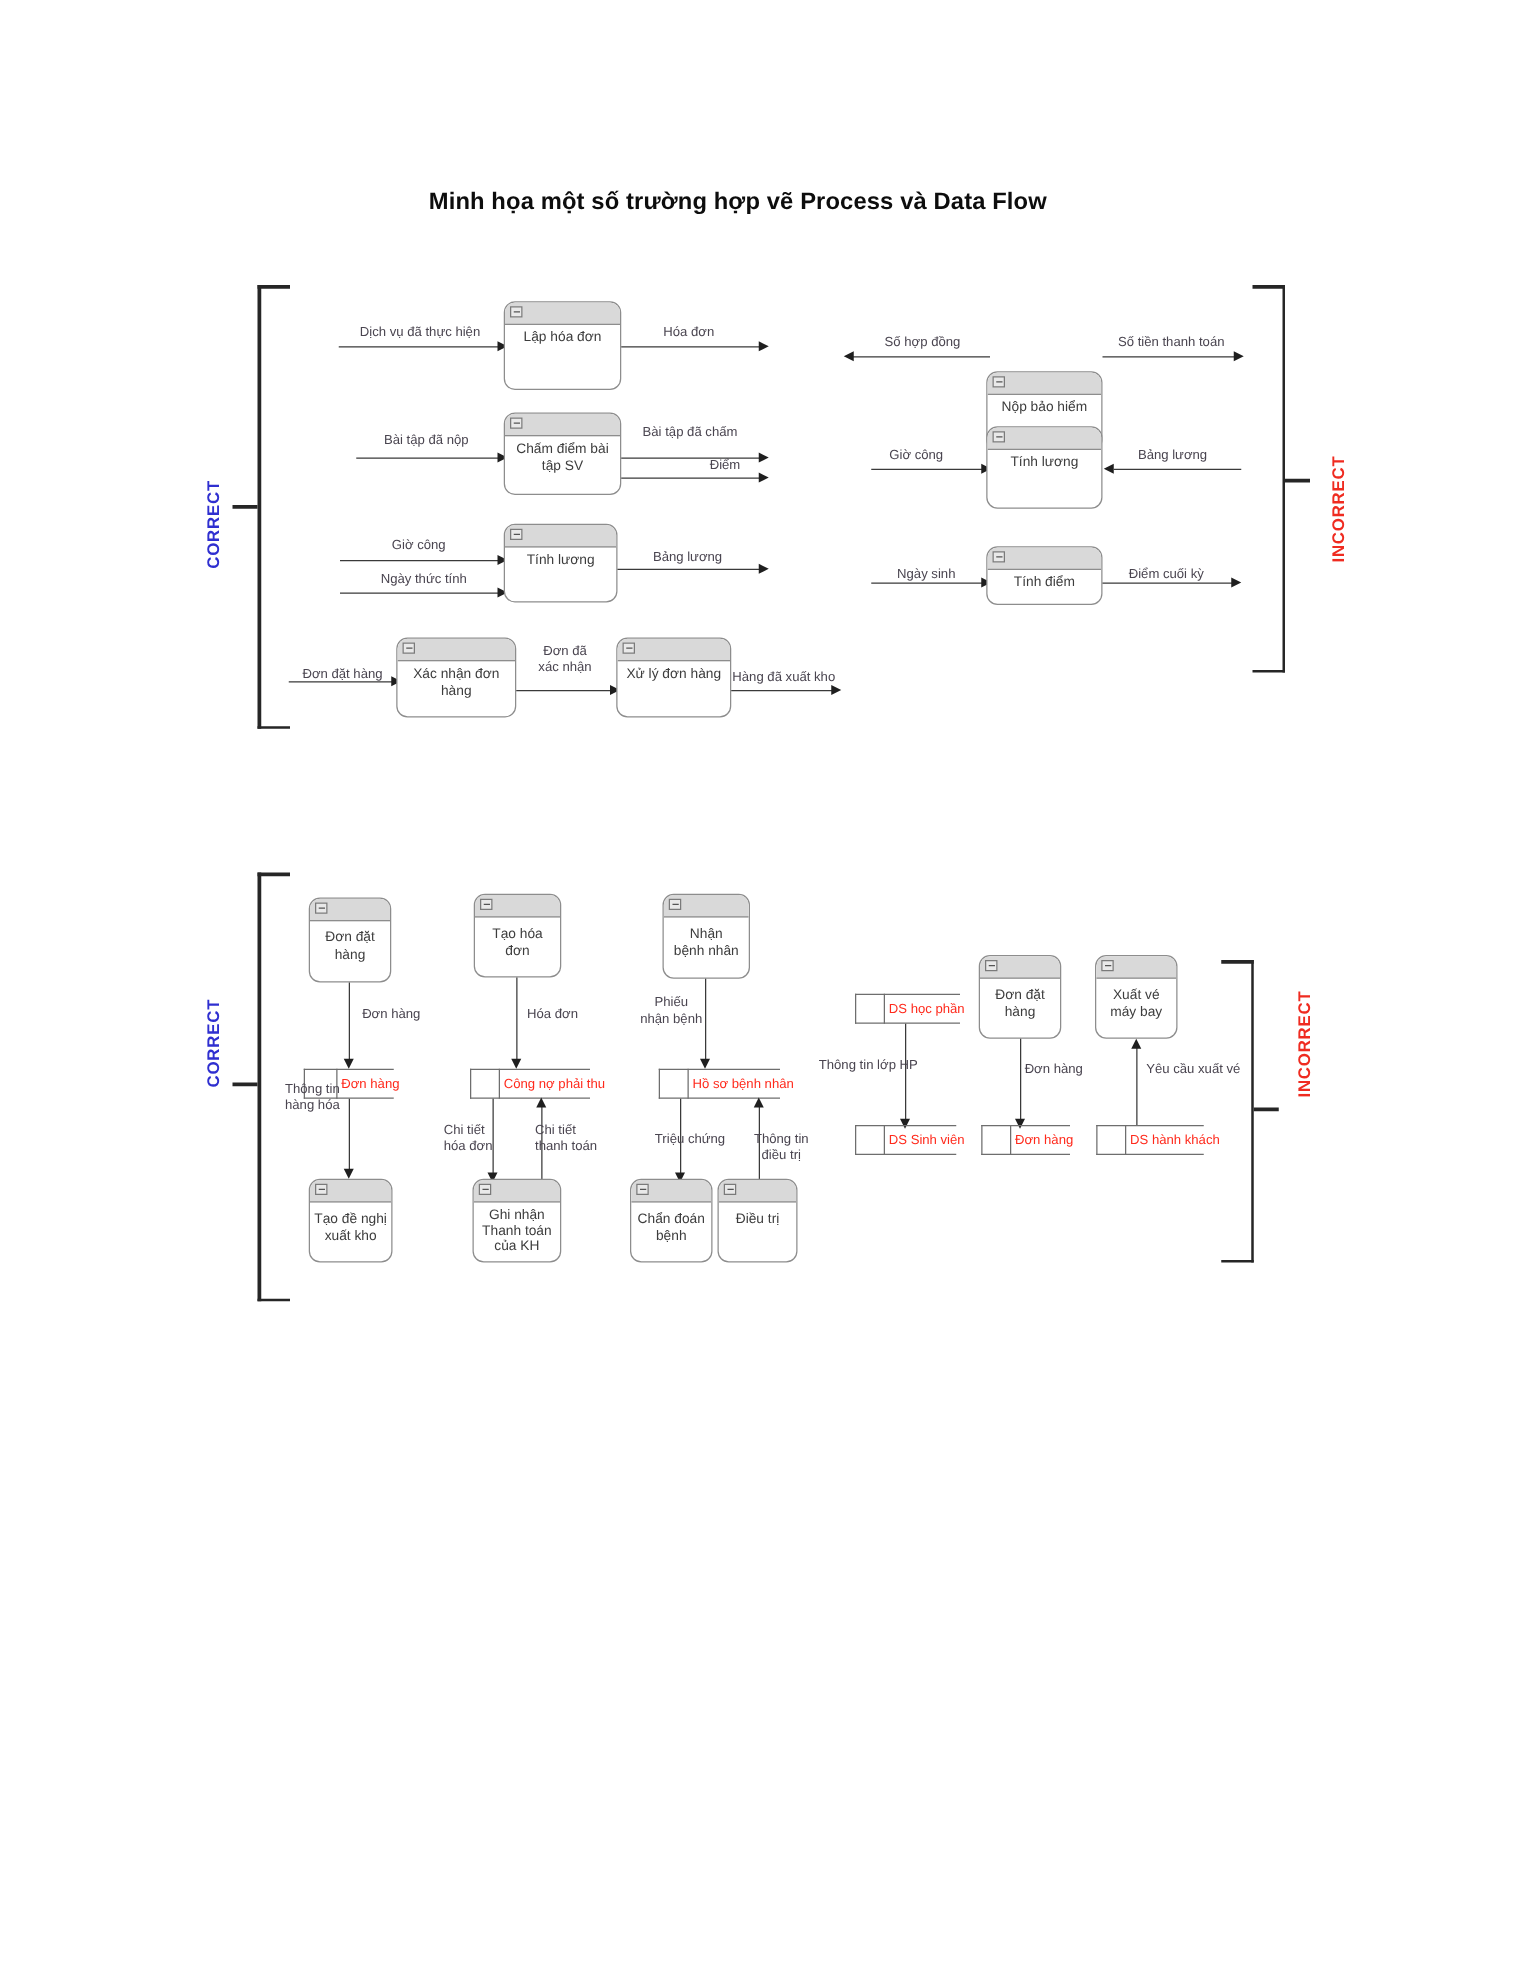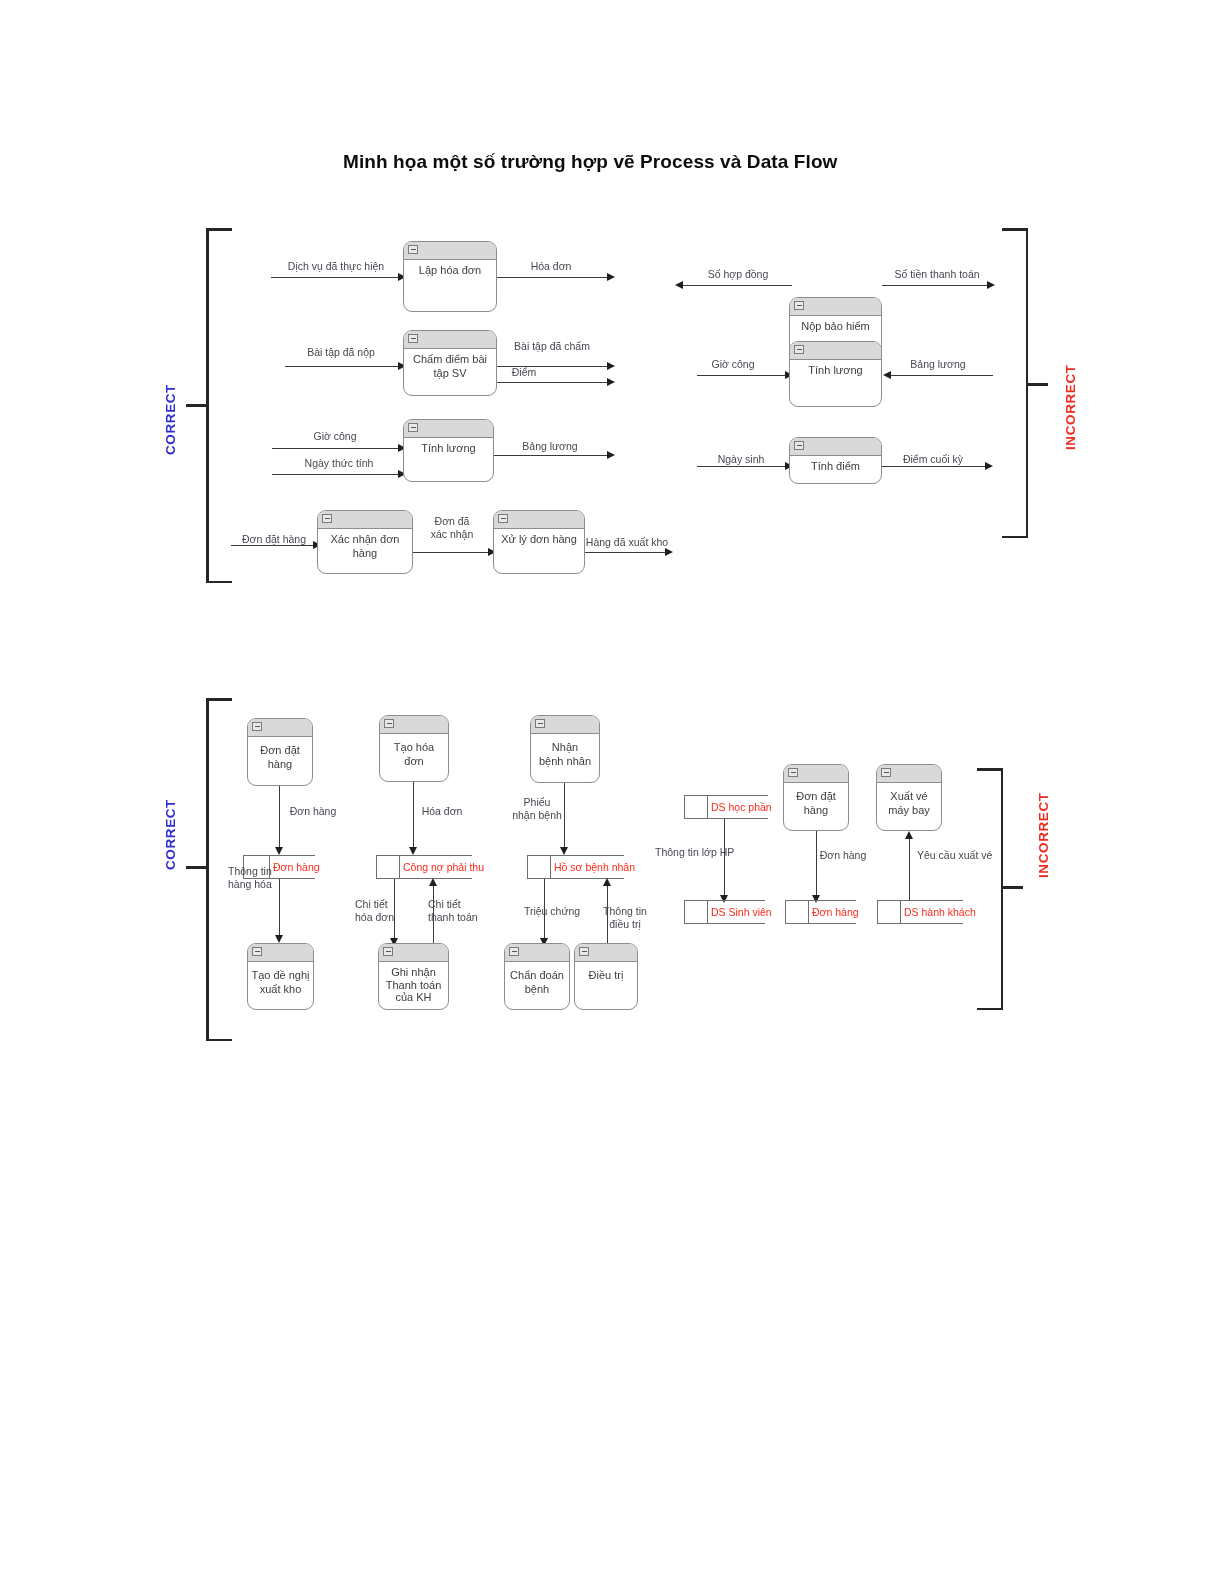--- a/index.html
+++ b/index.html
@@ -187,21 +187,21 @@
     <div class="lbl">Chấm điểm bài
 tập SV</div>
   </div>
 
   <div class="hline" style="left:497px;top:366px;width:113px;"></div>
   <div class="arrowR" style="left:607px;top:361.5px;"></div>
   <div class="flab c" style="left:552px;top:340px;">Bài tập đã chấm</div>
 
   <div class="hline" style="left:497px;top:382px;width:113px;"></div>
   <div class="arrowR" style="left:607px;top:377.5px;"></div>
-  <div class="flab c" style="left:524px;top:366px;">Điểm</div>
+  <div class="flab c" style="left:580px;top:366px;">Điểm</div>
 
   <div class="hline" style="left:272px;top:448px;width:129px;"></div>
   <div class="arrowR" style="left:398px;top:443.5px;"></div>
   <div class="flab c" style="left:335px;top:430px;">Giờ công</div>
 
   <div class="hline" style="left:272px;top:474px;width:129px;"></div>
   <div class="arrowR" style="left:398px;top:469.5px;"></div>
   <div class="flab c" style="left:339px;top:457px;">Ngày thức tính</div>
 
   <div class="proc" style="left:403px;top:419px;width:91px;height:63px;">

